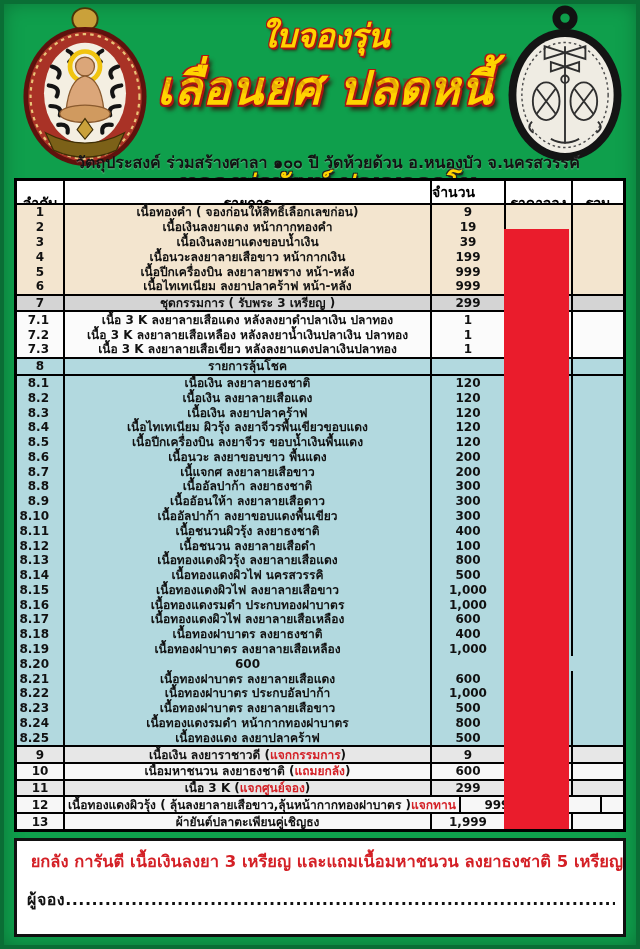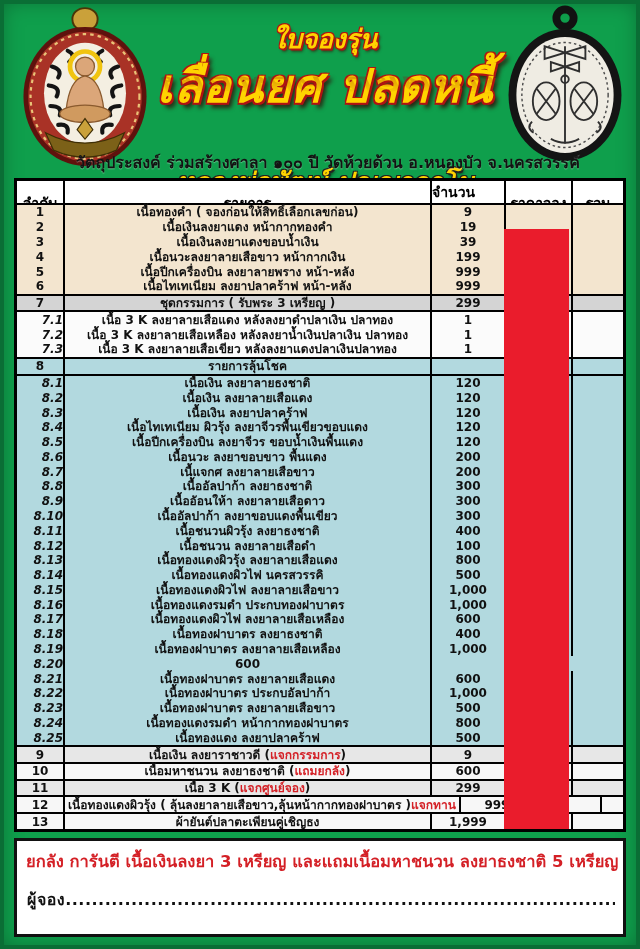--- a/index.html
+++ b/index.html
@@ -11,23 +11,23 @@
   *{margin:0;padding:0;box-sizing:border-box;font-family:"DejaVu Sans",sans-serif;}
   html,body{width:640px;height:949px;}
   .page{position:relative;width:640px;height:949px;background:var(--page-bg);
         box-shadow:inset 0 0 0 4px var(--page-edge), inset 0 0 22px rgba(0,0,0,.35);overflow:hidden;}
 
   
   .amulet{position:absolute;}
   .amulet-left{left:14px;top:6px;width:142px;height:162px;}
   .amulet-right{left:494px;top:4px;width:142px;height:160px;}
   .titles{position:absolute;left:130px;right:120px;top:10px;text-align:center;}
-  .form-type{font-size:26px;font-weight:bold;font-style:italic;color:var(--title-gold);
+  .form-type{font-size:32px;font-weight:bold;font-style:italic;color:var(--title-gold);
      text-shadow:1.5px 1.5px 0 var(--title-outline),-1px -1px 0 var(--title-outline),
-       1px -1px 0 var(--title-outline),-1px 1px 0 var(--title-outline),2px 3px 3px rgba(60,0,0,.7);margin-top:8px;}
+       1px -1px 0 var(--title-outline),-1px 1px 0 var(--title-outline),2px 3px 3px rgba(60,0,0,.7);}
   .main-title{font-size:46px;line-height:1.2;font-weight:bold;font-style:italic;color:var(--title-gold);
      letter-spacing:1px;white-space:nowrap;
      text-shadow:2px 2px 0 var(--title-outline),-1.5px -1.5px 0 var(--title-outline),
        1.5px -1.5px 0 var(--title-outline),-1.5px 1.5px 0 var(--title-outline),4px 5px 4px rgba(50,0,0,.8);}
   .main-title-reflection{font-size:46px;font-weight:bold;font-style:italic;white-space:nowrap;
      letter-spacing:1px;color:#8f1410;opacity:.5;transform:scaleY(-.55);transform-origin:top;
      margin-top:-8px;filter:blur(.6px);
      -webkit-mask-image:linear-gradient(to top,rgba(0,0,0,.9),transparent 75%);
      mask-image:linear-gradient(to top,rgba(0,0,0,.9),transparent 75%);}
   .monk-name{margin-top:-18px;font-size:26px;font-weight:bold;font-style:italic;color:var(--title-gold);
@@ -42,40 +42,40 @@
   .thead{height:24px;display:grid;grid-template-columns:46px 1fr 74px 67px 52px;
      border-bottom:2px solid #000;background:#fff;font-size:14px;font-weight:bold;}
   .thead .hc{display:flex;align-items:center;justify-content:center;border-left:2px solid #000;}
   .thead .hc:first-child{border-left:none;text-align:center;}
   .tbody{flex:1;display:flex;flex-direction:column;position:relative;}
   .trow{flex:1 1 0;min-height:0;display:grid;grid-template-columns:46px 1fr 74px 67px 52px;
      font-size:12px;font-weight:bold;color:#111;line-height:1;}
   .trow .c{border-left:2px solid #000;display:flex;align-items:center;overflow:visible;padding:0 3px;}
   .trow .c:first-child{border-left:none;}
   .c-no{justify-content:center;}
-  .c-no.dec{justify-content:flex-end;padding-right:0;font-style:italic;}
+  .c-no.dec{justify-content:flex-end;padding-right:14px;}
   .c-item{justify-content:center;white-space:nowrap;}
   .c-item.center{justify-content:center;}
   .c-qty{justify-content:center;}
   .red-seg{color:var(--red-text);}
   .r-cream{background:var(--cream);}
   .r-gray{background:var(--section-gray);}
   .r-white{background:var(--white-row);}
   .r-blue{background:var(--blue);}
   .r-light{background:var(--light-row);}
   .r-lighter{background:var(--lighter-row);}
   .section-row{border-top:2px solid #000;border-bottom:2px solid #000;}
   .hline{border-top:2px solid #000;}
   .red-overlay{position:absolute;top:24px;bottom:0;right:54px;width:65px;
      background:var(--red-overlay);z-index:5;}
 
   
   .footer-box{position:absolute;left:14px;top:838px;width:612px;height:99px;background:#fff;
      border:3px solid #111;}
-  .guarantee{margin-top:7px;text-align:left;font-size:16.5px;font-weight:bold;color:var(--red-text);
+  .guarantee{margin-top:7px;text-align:right;font-size:16.5px;font-weight:bold;color:var(--red-text);
      white-space:nowrap;padding-left:9px;}
   .order-line{position:absolute;left:10px;right:8px;bottom:22px;font-size:16px;font-weight:bold;
      color:#111;white-space:nowrap;overflow:hidden;letter-spacing:.5px;}
 </style>
 </head>
 <body>
 
 <div class="page">
 
   <svg class="amulet amulet-left" viewBox="0 0 90 102" aria-hidden="true">

